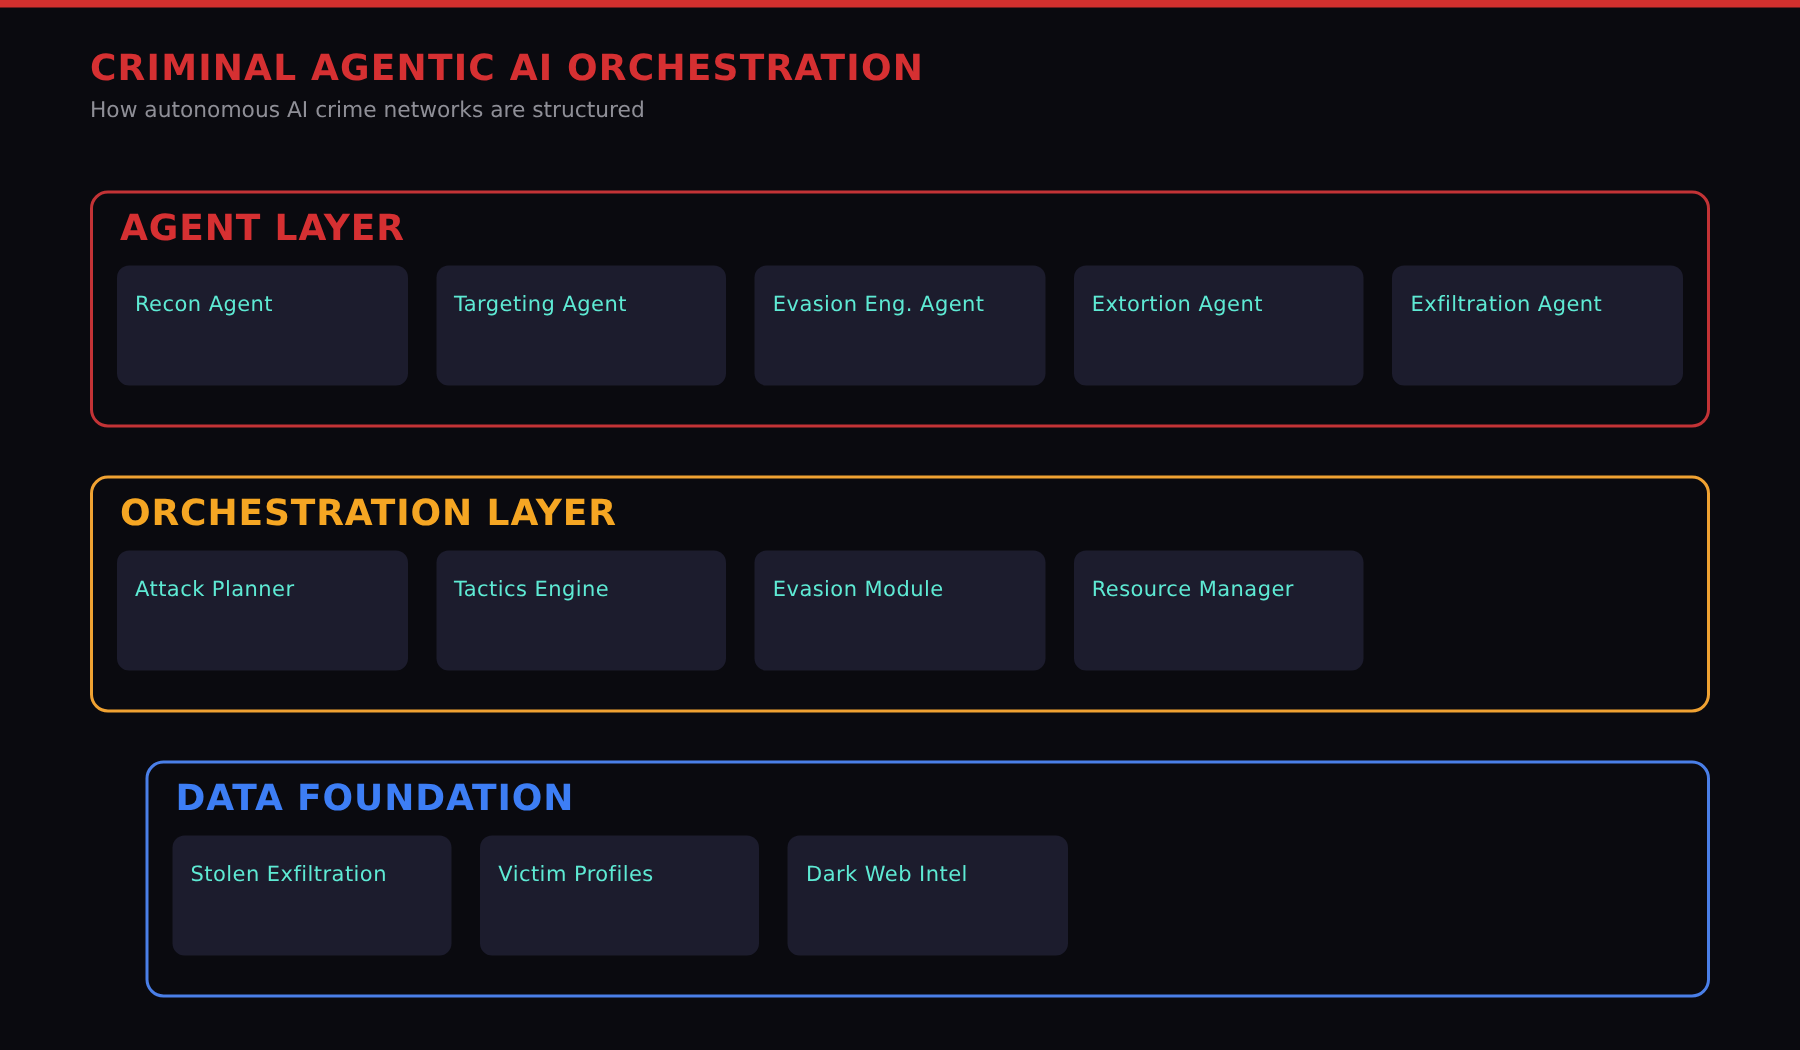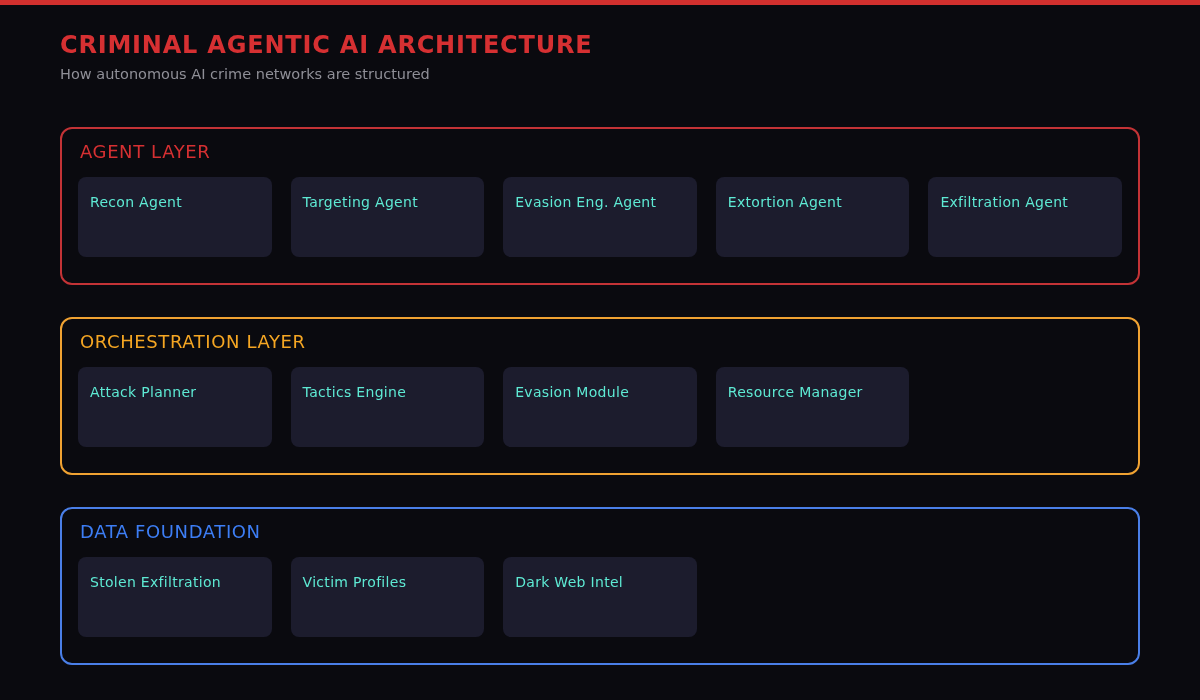--- a/index.html
+++ b/index.html
@@ -41,22 +41,22 @@
     border-radius: 12px;
     padding: 12px 16px 26px 16px;
     margin-top: 32px;
     box-sizing: border-box;
   }
   .layer.first {
     margin-top: 43px;
   }
   .layer-title {
     margin: 0 0 14px 2px;
-    font-size: 18px;
-    font-weight: normal;
+    font-size: 24px;
+    font-weight: bold;
     letter-spacing: 0.6px;
     line-height: 22px;
   }
   .card-grid {
     display: grid;
     grid-template-columns: repeat(5, 1fr);
     gap: 19px;
   }
   .card {
     background: #1c1c2d;
@@ -71,21 +71,21 @@
     letter-spacing: 0.3px;
     line-height: 20px;
   }
 </style>
 </head>
 <body>
 
 <div class="top-bar"></div>
 
 <div class="header">
-  <h1 class="page-title">CRIMINAL AGENTIC AI ARCHITECTURE</h1>
+  <h1 class="page-title">CRIMINAL AGENTIC AI ORCHESTRATION</h1>
   <p class="page-subtitle">How autonomous AI crime networks are structured</p>
 </div>
 
 <div class="layers">
   <section class="layer first" style="border-color: rgb(195, 51, 54);">
     <h2 class="layer-title" style="color: rgb(214, 48, 50);">AGENT LAYER</h2>
     <div class="card-grid">
         <div class="card"><span class="card-label">Recon Agent</span></div>
         <div class="card"><span class="card-label">Targeting Agent</span></div>
         <div class="card"><span class="card-label">Evasion Eng. Agent</span></div>
@@ -97,21 +97,21 @@
   <section class="layer" style="border-color: rgb(240, 162, 50);">
     <h2 class="layer-title" style="color: rgb(245, 166, 35);">ORCHESTRATION LAYER</h2>
     <div class="card-grid">
         <div class="card"><span class="card-label">Attack Planner</span></div>
         <div class="card"><span class="card-label">Tactics Engine</span></div>
         <div class="card"><span class="card-label">Evasion Module</span></div>
         <div class="card"><span class="card-label">Resource Manager</span></div>
       </div>
   </section>
 
-  <section class="layer" style="border-color: rgb(74, 127, 232);">
+  <section class="layer" style="border-color: rgb(74, 127, 232); margin-left: 37px;">
     <h2 class="layer-title" style="color: rgb(61, 126, 245);">DATA FOUNDATION</h2>
     <div class="card-grid">
         <div class="card"><span class="card-label">Stolen Exfiltration</span></div>
         <div class="card"><span class="card-label">Victim Profiles</span></div>
         <div class="card"><span class="card-label">Dark Web Intel</span></div>
       </div>
   </section>
 </div>
 
 </body></html>

